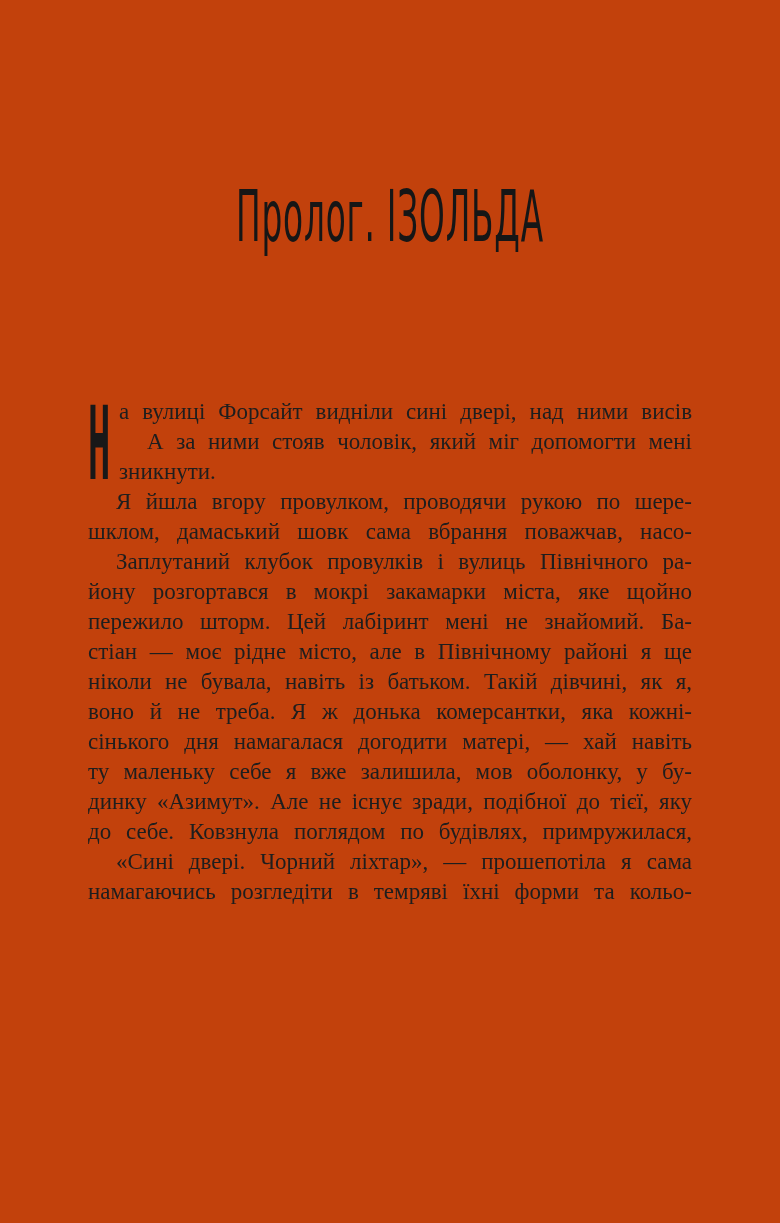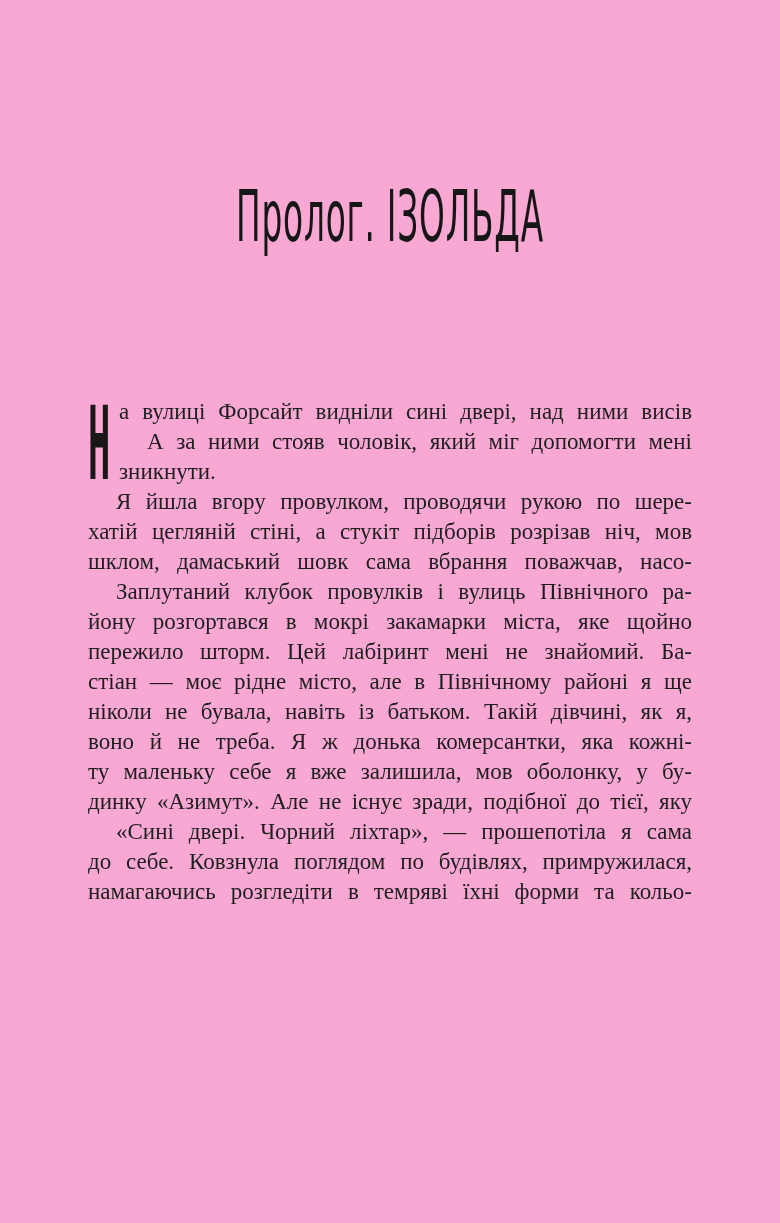--- a/index.html
+++ b/index.html
@@ -66,47 +66,47 @@
     line-height: 62px;
     color: #181818;
     transform: scale(0.43, 1.64);
     transform-origin: 0 0;
     margin-top: -3px;
   }
 </style>
 </head>
 <body>
 
-<div class="page" style="background: #f9a8d4;">
+<div class="page" style="background: #c2410c;">
   <h1 class="chapter-title" style="color: rgb(22, 22, 22);">Пролог. ІЗОЛЬДА</h1>
   <div class="body-text" style="color: rgb(30, 30, 30);">
       <div class="paragraph">
         <div class="dropcap">
           <span class="dropcap-glyph">Н</span>
         </div>
         <div class="line">а вулиці Форсайт видніли сині двері, над ними висів</div>
       </div>
       <div class="paragraph">
         <div class="line indented">А за ними стояв чоловік, який міг допомогти мені</div>
         <div class="line last">зникнути.</div>
       </div>
       <div class="paragraph">
         <div class="line indented">Я йшла вгору провулком, проводячи рукою по шере-</div>
-        <div class="line">хатій цегляній стіні, а стукіт підборів розрізав ніч, мов</div>
         <div class="line">шклом, дамаський шовк сама вбрання поважчав, насо-</div>
       </div>
       <div class="paragraph">
         <div class="line indented">Заплутаний клубок провулків і вулиць Північного ра-</div>
         <div class="line">йону розгортався в мокрі закамарки міста, яке щойно</div>
         <div class="line">пережило шторм. Цей лабіринт мені не знайомий. Ба-</div>
         <div class="line">стіан — моє рідне місто, але в Північному районі я ще</div>
         <div class="line">ніколи не бувала, навіть із батьком. Такій дівчині, як я,</div>
         <div class="line">воно й не треба. Я ж донька комерсантки, яка кожні-</div>
+        <div class="line">сінького дня намагалася догодити матері, — хай навіть</div>
         <div class="line">ту маленьку себе я вже залишила, мов оболонку, у бу-</div>
         <div class="line">динку «Азимут». Але не існує зради, подібної до тієї, яку</div>
       </div>
       <div class="paragraph">
+        <div class="line">до себе. Ковзнула поглядом по будівлях, примружилася,</div>
         <div class="line indented">«Сині двері. Чорний ліхтар», — прошепотіла я сама</div>
-        <div class="line">до себе. Ковзнула поглядом по будівлях, примружилася,</div>
         <div class="line">намагаючись розгледіти в темряві їхні форми та кольо-</div>
       </div>
     </div>
 </div>
 
 </body></html>

